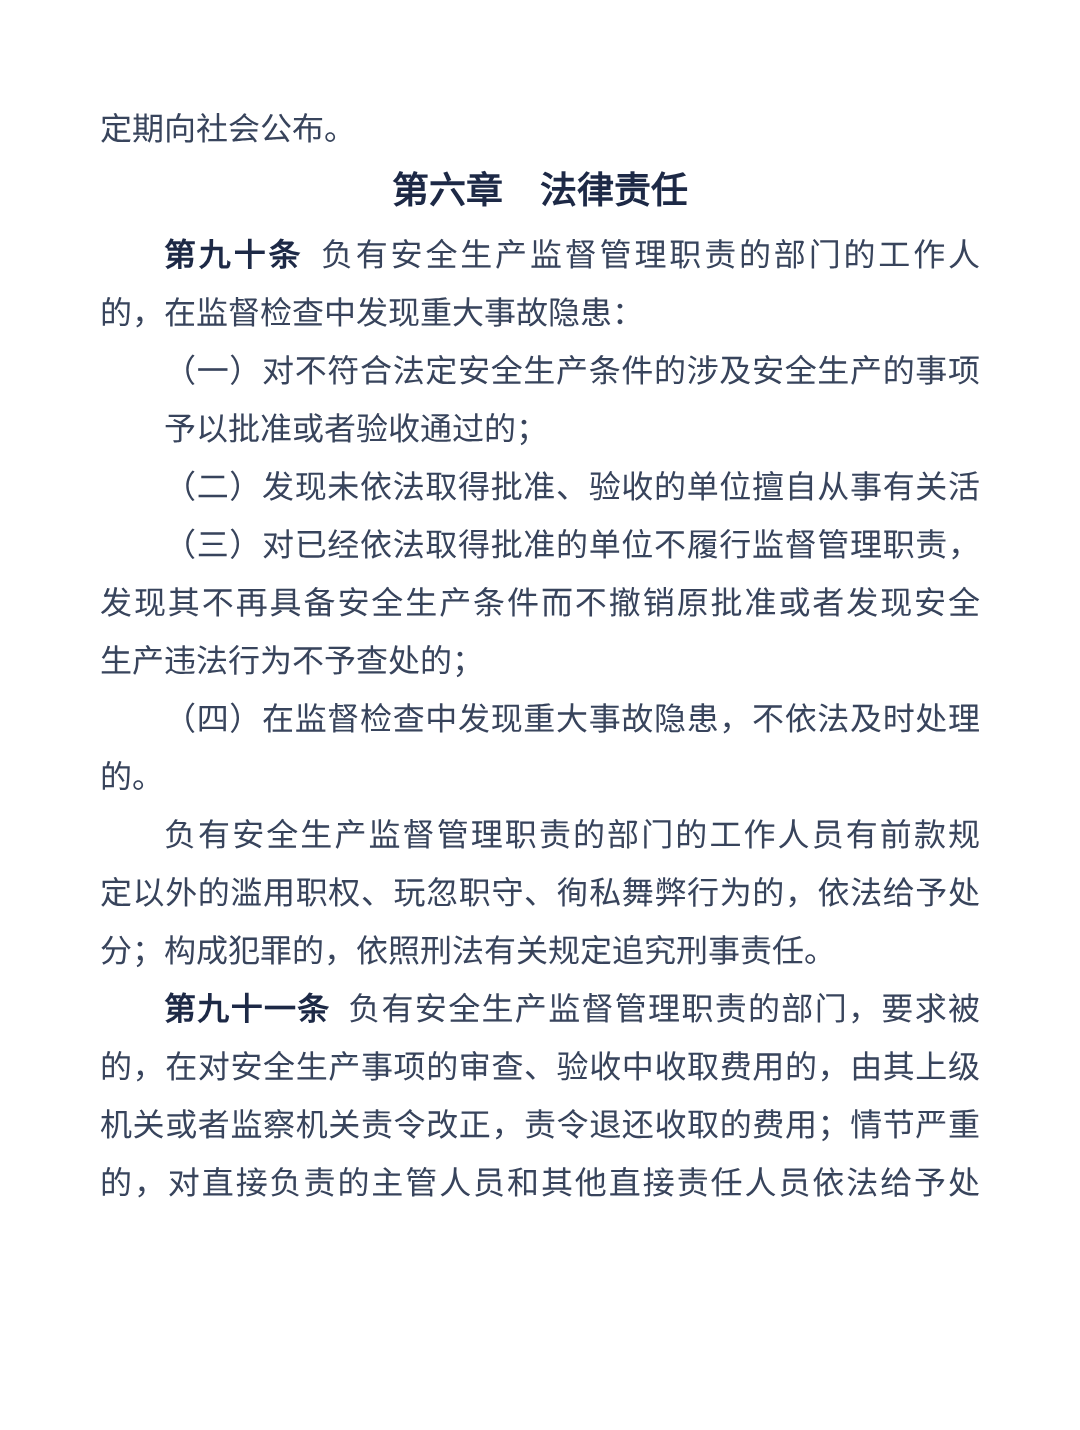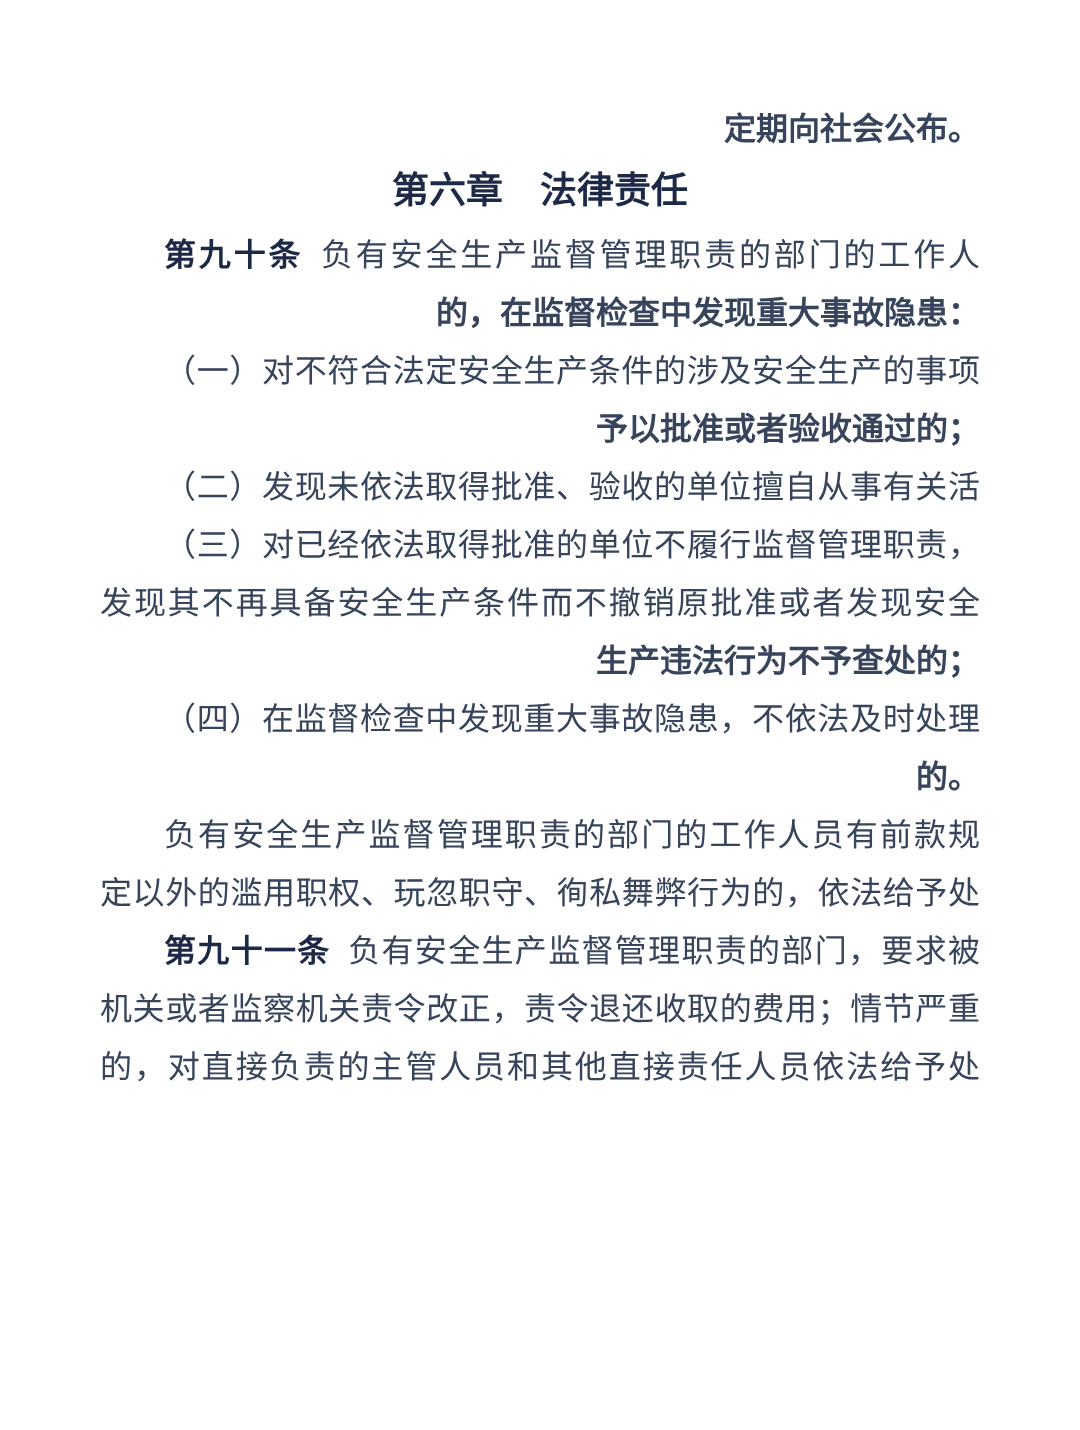--- a/index.html
+++ b/index.html
@@ -28,22 +28,21 @@
   .line {
     height: 58px;
     line-height: 58px;
   }
   .full {
     text-align: justify;
     text-align-last: justify;
     text-justify: inter-character;
   }
   .end {
-    text-align: right;
-    font-weight: bold;
+    text-align: left;
   }
   .indent {
     text-indent: 2em;
   }
   .heading {
     font-family: Liberation Sans, sans-serif;
     font-weight: bold;
     font-size: 37px;
     color: var(--bold-color);
     text-align: center;
@@ -85,22 +84,24 @@
   <div class="line end">生产违法行为不予查处的；</div>
 
   <div class="line full indent">（四）在监督检查中发现重大事故隐患，不依法及时处理</div>
 
   <div class="line end">的。</div>
 
   <div class="line full indent">负有安全生产监督管理职责的部门的工作人员有前款规</div>
 
   <div class="line full">定以外的滥用职权、玩忽职守、徇私舞弊行为的，依法给予处</div>
 
+  <div class="line end">分；构成犯罪的，依照刑法有关规定追究刑事责任。</div>
 
   <div class="line full indent"><span class="art">第九十一条</span><span>负有安全生产监督管理职责的部门，要求被</span></div>
 
 
+  <div class="line full">的，在对安全生产事项的审查、验收中收取费用的，由其上级</div>
 
   <div class="line full">机关或者监察机关责令改正，责令退还收取的费用；情节严重</div>
 
   <div class="line full">的，对直接负责的主管人员和其他直接责任人员依法给予处</div>
 
 </div>
 
 </body></html>

